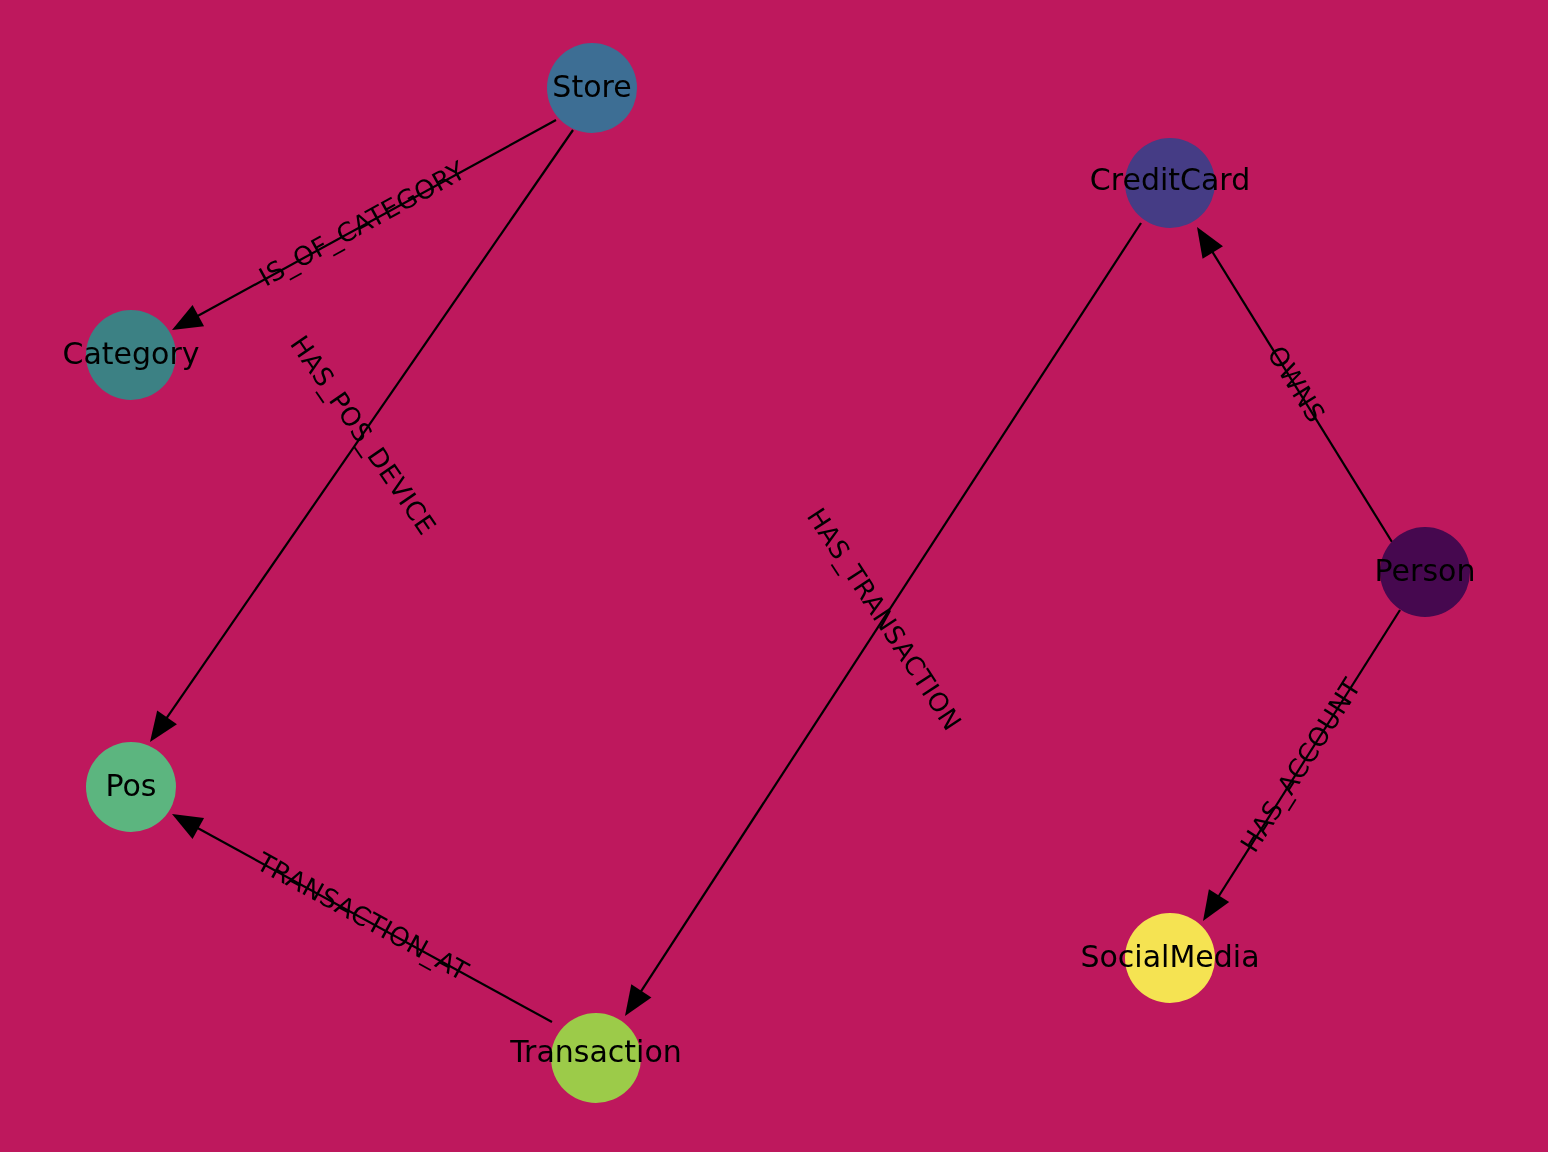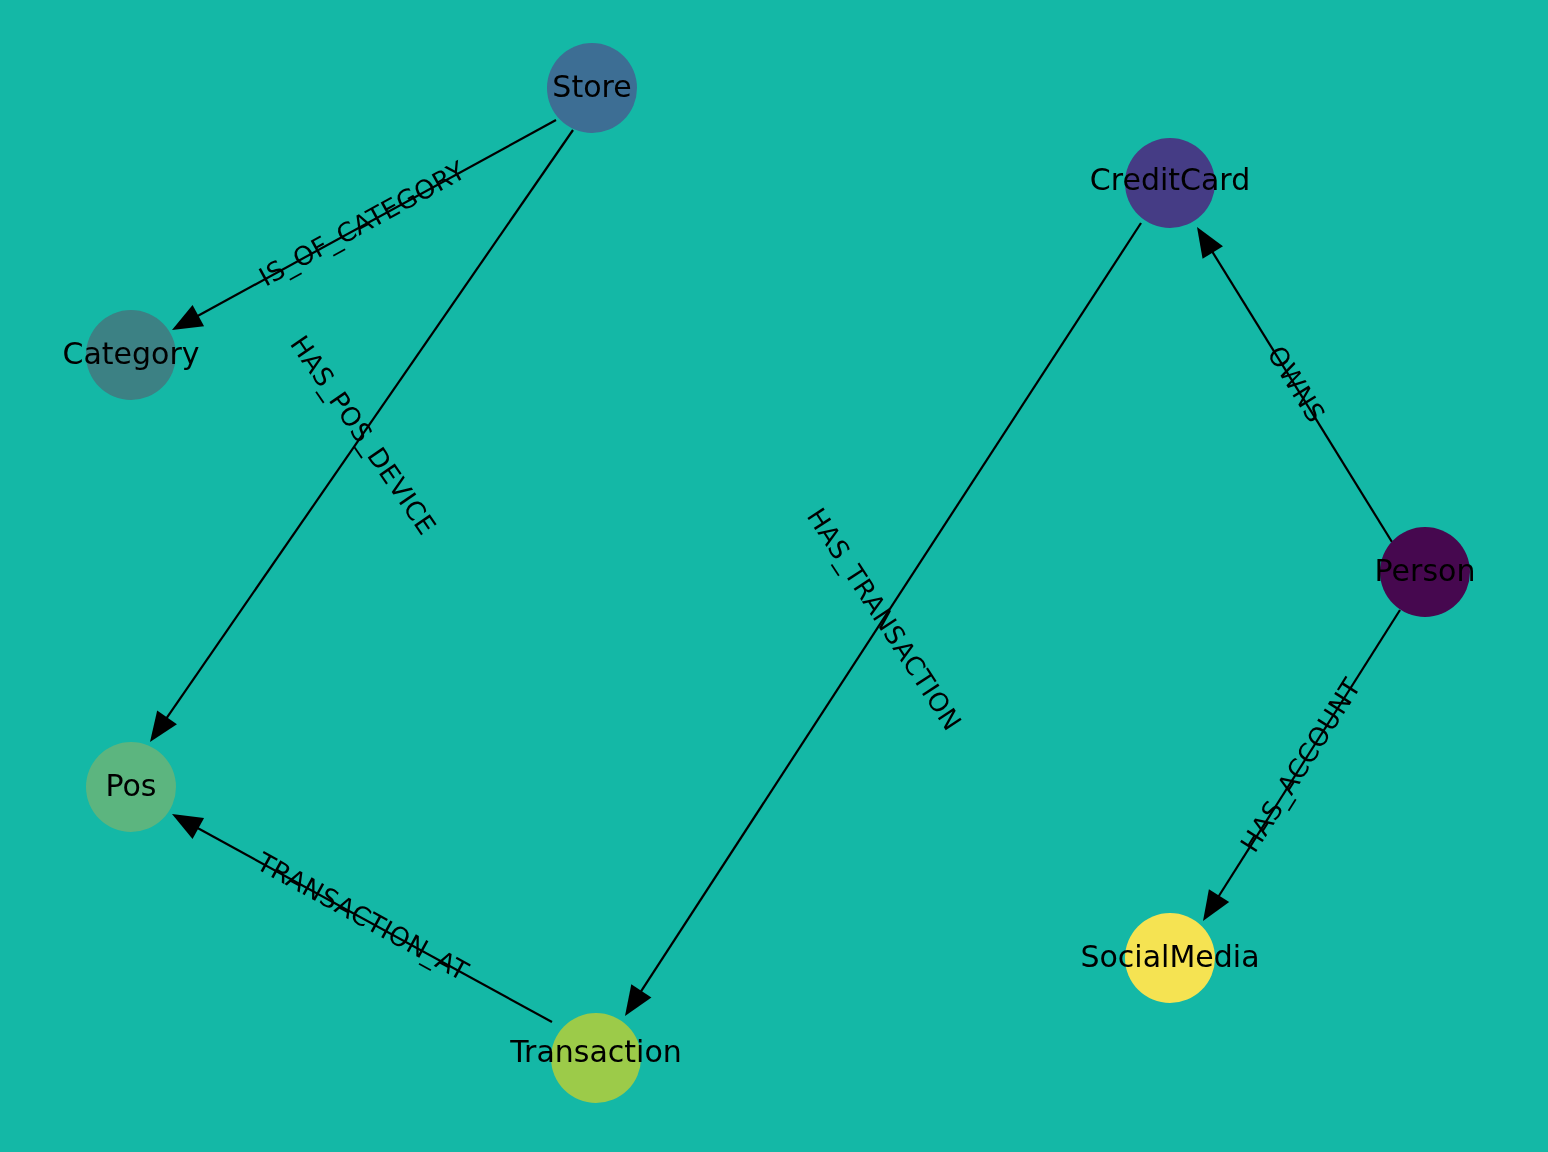--- a/index.html
+++ b/index.html
@@ -10,21 +10,21 @@
   body {
     width: 1548px;
     height: 1152px;
     overflow: hidden;
     font-family: "DejaVu Sans", sans-serif;
   }
   #graph-canvas {
     position: relative;
     width: 1548px;
     height: 1152px;
-    background: #14b8a6;
+    background: #be185d;
     text-align: center;
   }
   svg.graph-svg {
     position: absolute;
     top: 0;
     left: 0;
     width: 1548px;
     height: 1152px;
     display: block;
   }

